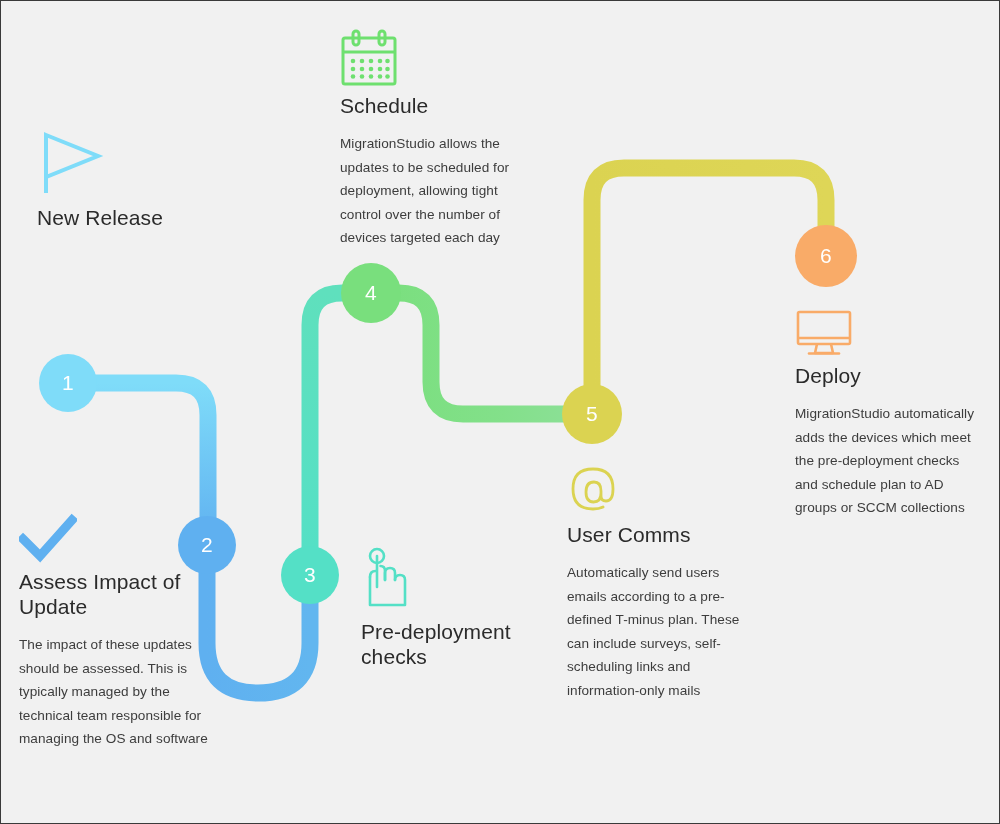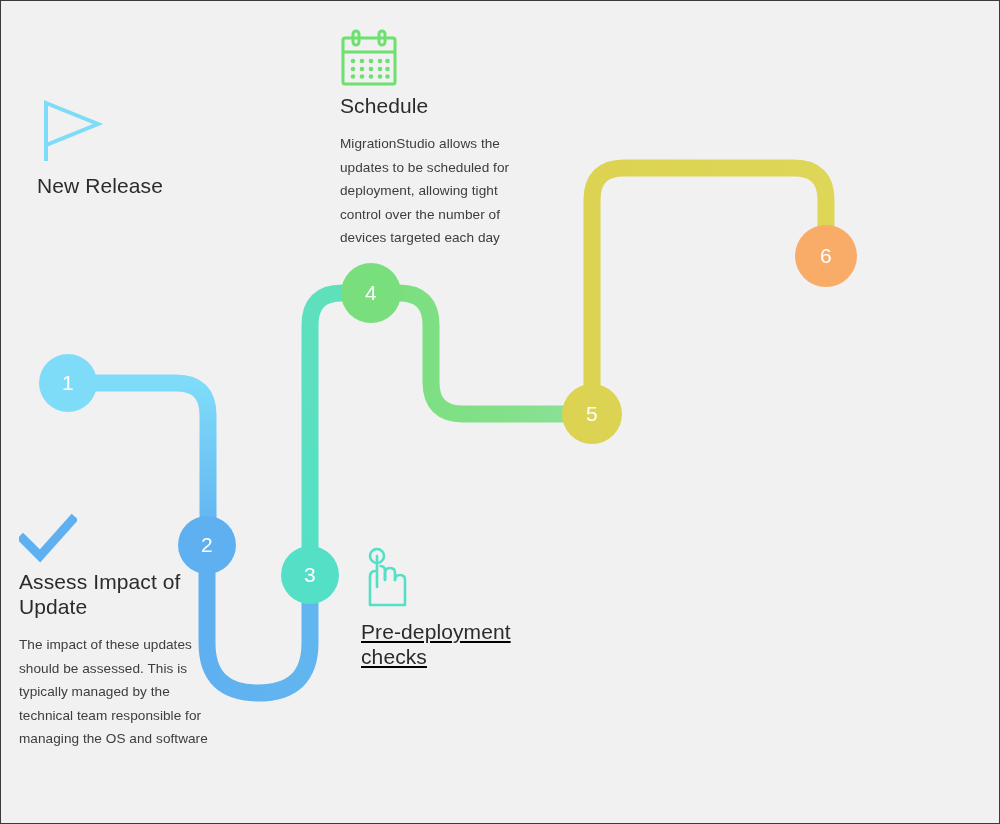--- a/index.html
+++ b/index.html
@@ -120,21 +120,21 @@
   <div class="step-circle" style="left:340px; top:262px; width:60px; height:60px; background:#79df7d;">
     <span>4</span>
   </div>
   <div class="step-circle" style="left:561px; top:383px; width:60px; height:60px; background:#dbd351;">
     <span>5</span>
   </div>
   <div class="step-circle" style="left:794px; top:224px; width:62px; height:62px; background:#f9ab68;">
     <span>6</span>
   </div>
 
-  <div class="block" style="left:36px; top:96px; width:195px;">
+  <div class="block" style="left:36px; top:128px; width:195px;">
     <svg class="block-icon" width="70" height="70" viewBox="0 0 70 70">
       <path d="M9 6 L9 64" fill="none" stroke="#7fdcf9" stroke-width="4" stroke-linecap="butt"></path>
       <path d="M9 6 L61 27 L9 48 Z" fill="none" stroke="#7fdcf9" stroke-width="4" stroke-linejoin="miter" stroke-linecap="butt"></path>
     </svg>
     <h2 class="block-title">New Release</h2>
   </div>
 
   <div class="block" style="left:18px; top:512px; width:190px;">
     <svg class="block-icon" width="58" height="50" viewBox="0 0 58 50">
       <path d="M4 26 L21 43 L53 7" fill="none" stroke="#5fb0f0" stroke-width="9" stroke-linecap="square" stroke-linejoin="miter"></path>
@@ -164,27 +164,44 @@
           <circle cx="22" cy="47.5" r="2.3"></circle>
           <circle cx="31" cy="47.5" r="2.3"></circle>
           <circle cx="40" cy="47.5" r="2.3"></circle>
           <circle cx="47.5" cy="47.5" r="2.3"></circle>
       </g>
     </svg>
     <h2 class="block-title">Schedule</h2>
     <p class="block-body">MigrationStudio allows the updates to be scheduled for deployment, allowing tight control over the number of devices targeted each day</p>
   </div>
 
-  <div class="block" style="left:360px; top:546px; width:190px;text-decoration:underline;">
+  <div class="block" style="left:360px; top:546px; width:190px;">
     <svg class="block-icon" width="56" height="66" viewBox="0 0 56 66">
       <circle cx="16" cy="9" r="7" fill="none" stroke="#54e0c6" stroke-width="2.6"></circle>
       <path d="M16 9 L16 40" fill="none" stroke="#54e0c6" stroke-width="2.6" stroke-linecap="round"></path>
       <path d="M9 30 L9 58 L44 58 L44 33 Q44 28 39 28 Q34 28 34 33" fill="none" stroke="#54e0c6" stroke-width="2.6" stroke-linejoin="round" stroke-linecap="round"></path>
       <path d="M34 33 L34 26 Q34 21 29 21 Q24 21 24 26 L24 33" fill="none" stroke="#54e0c6" stroke-width="2.6" stroke-linejoin="round" stroke-linecap="round"></path>
       <path d="M24 33 L24 24 Q24 19 19.5 19" fill="none" stroke="#54e0c6" stroke-width="2.6" stroke-linejoin="round" stroke-linecap="round"></path>
       <path d="M9 30 Q9 24 14.5 24" fill="none" stroke="#54e0c6" stroke-width="2.6" stroke-linecap="round"></path>
     </svg>
     <h2 class="block-title">Pre-deployment checks</h2>
   </div>
 
-
+  <div class="block" style="left:566px; top:459px; width:185px;">
+    <svg class="block-icon" width="52" height="56" viewBox="0 0 52 56">
+      <path d="M34 33 Q34 42 26.5 42 Q19 42 19 32 Q19 22 27 22 Q34 22 34 31 L34 36 Q34 41 39 41 Q46 41 46 29 Q46 9 26 9 Q6 9 6 29 Q6 49 26 49 Q32 49 36 47" fill="none" stroke="#dbd351" stroke-width="2.8" stroke-linecap="round" stroke-linejoin="round"></path>
+    </svg>
+    <h2 class="block-title">User Comms</h2>
+    <p class="block-body">Automatically send users emails according to a pre-defined T-minus plan. These can include surveys, self-scheduling links and information-only mails</p>
+  </div>
+
+  <div class="block" style="left:794px; top:308px; width:182px;">
+    <svg class="block-icon" width="58" height="48" viewBox="0 0 58 48">
+      <rect x="3" y="3" width="52" height="32" rx="1.5" fill="none" stroke="#f9ab68" stroke-width="2.6"></rect>
+      <line x1="3" y1="29" x2="55" y2="29" stroke="#f9ab68" stroke-width="2.6"></line>
+      <path d="M22 35 L20 44 L38 44 L36 35" fill="none" stroke="#f9ab68" stroke-width="2.6" stroke-linejoin="round"></path>
+      <line x1="14" y1="44.5" x2="44" y2="44.5" stroke="#f9ab68" stroke-width="2.6" stroke-linecap="round"></line>
+    </svg>
+    <h2 class="block-title">Deploy</h2>
+    <p class="block-body">MigrationStudio automatically adds the devices which meet the pre-deployment checks and schedule plan to AD groups or SCCM collections</p>
+  </div>
 
 </div>
 
 </body></html>

